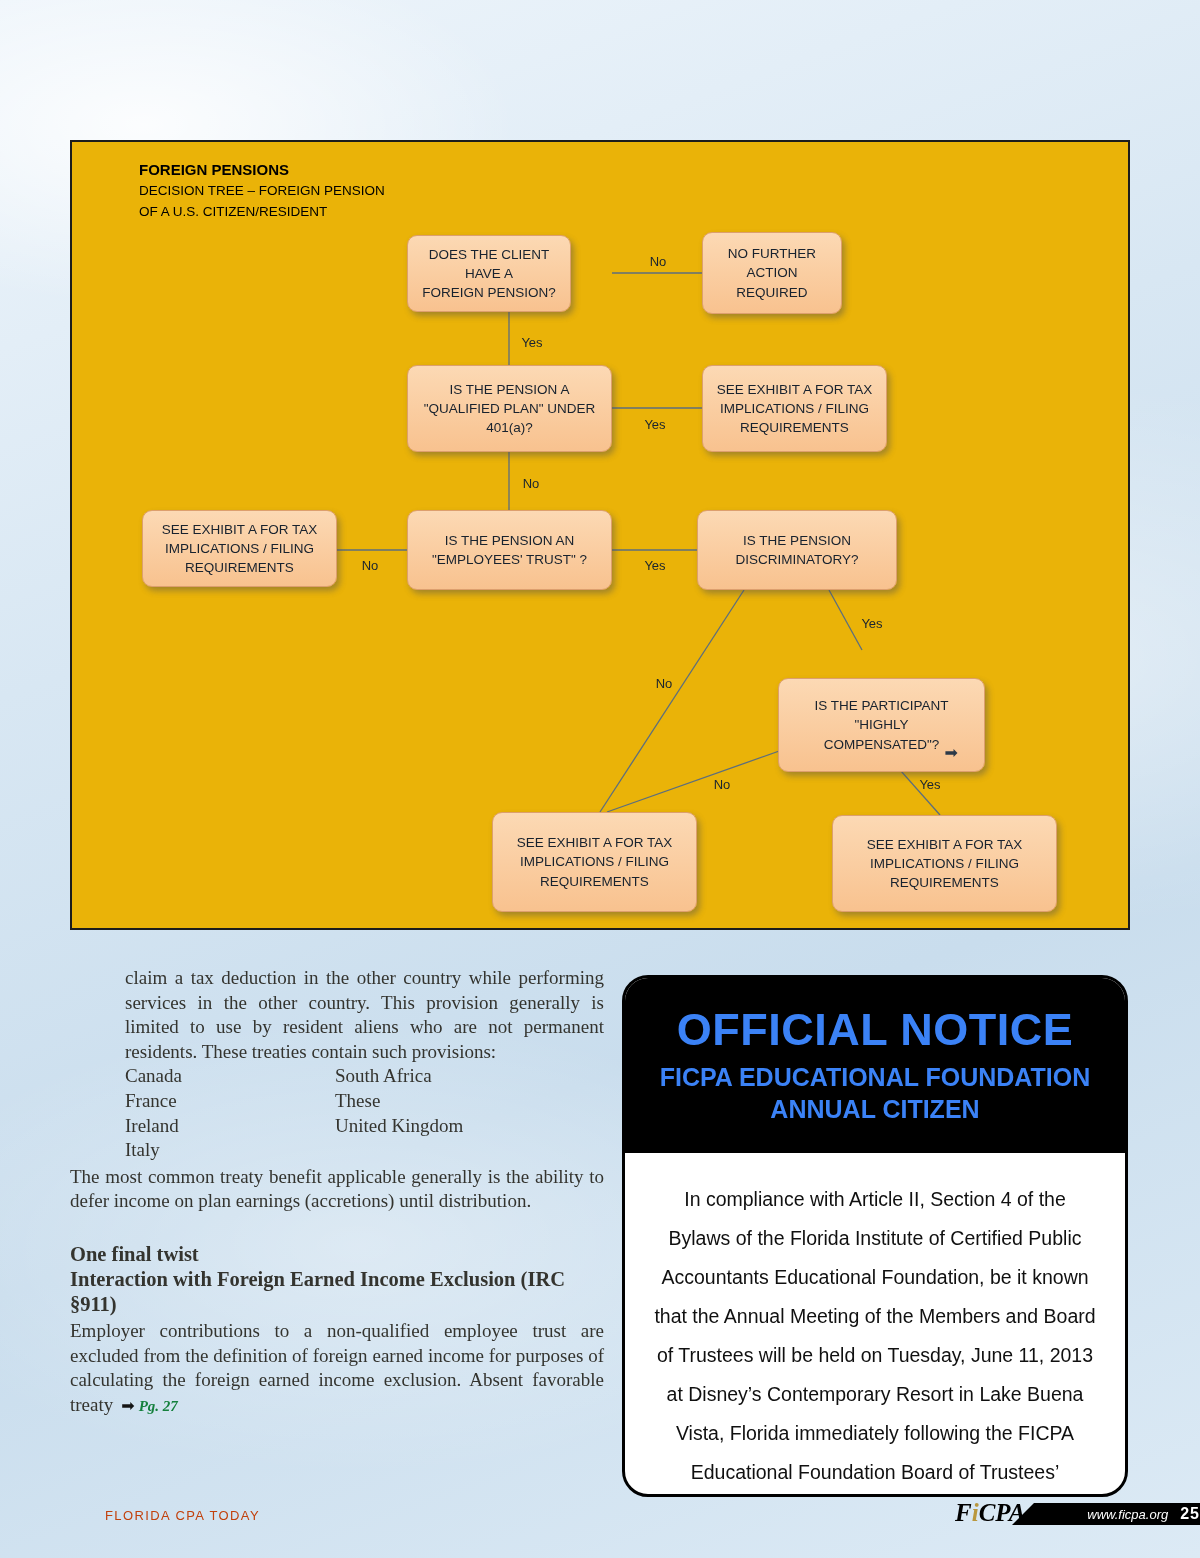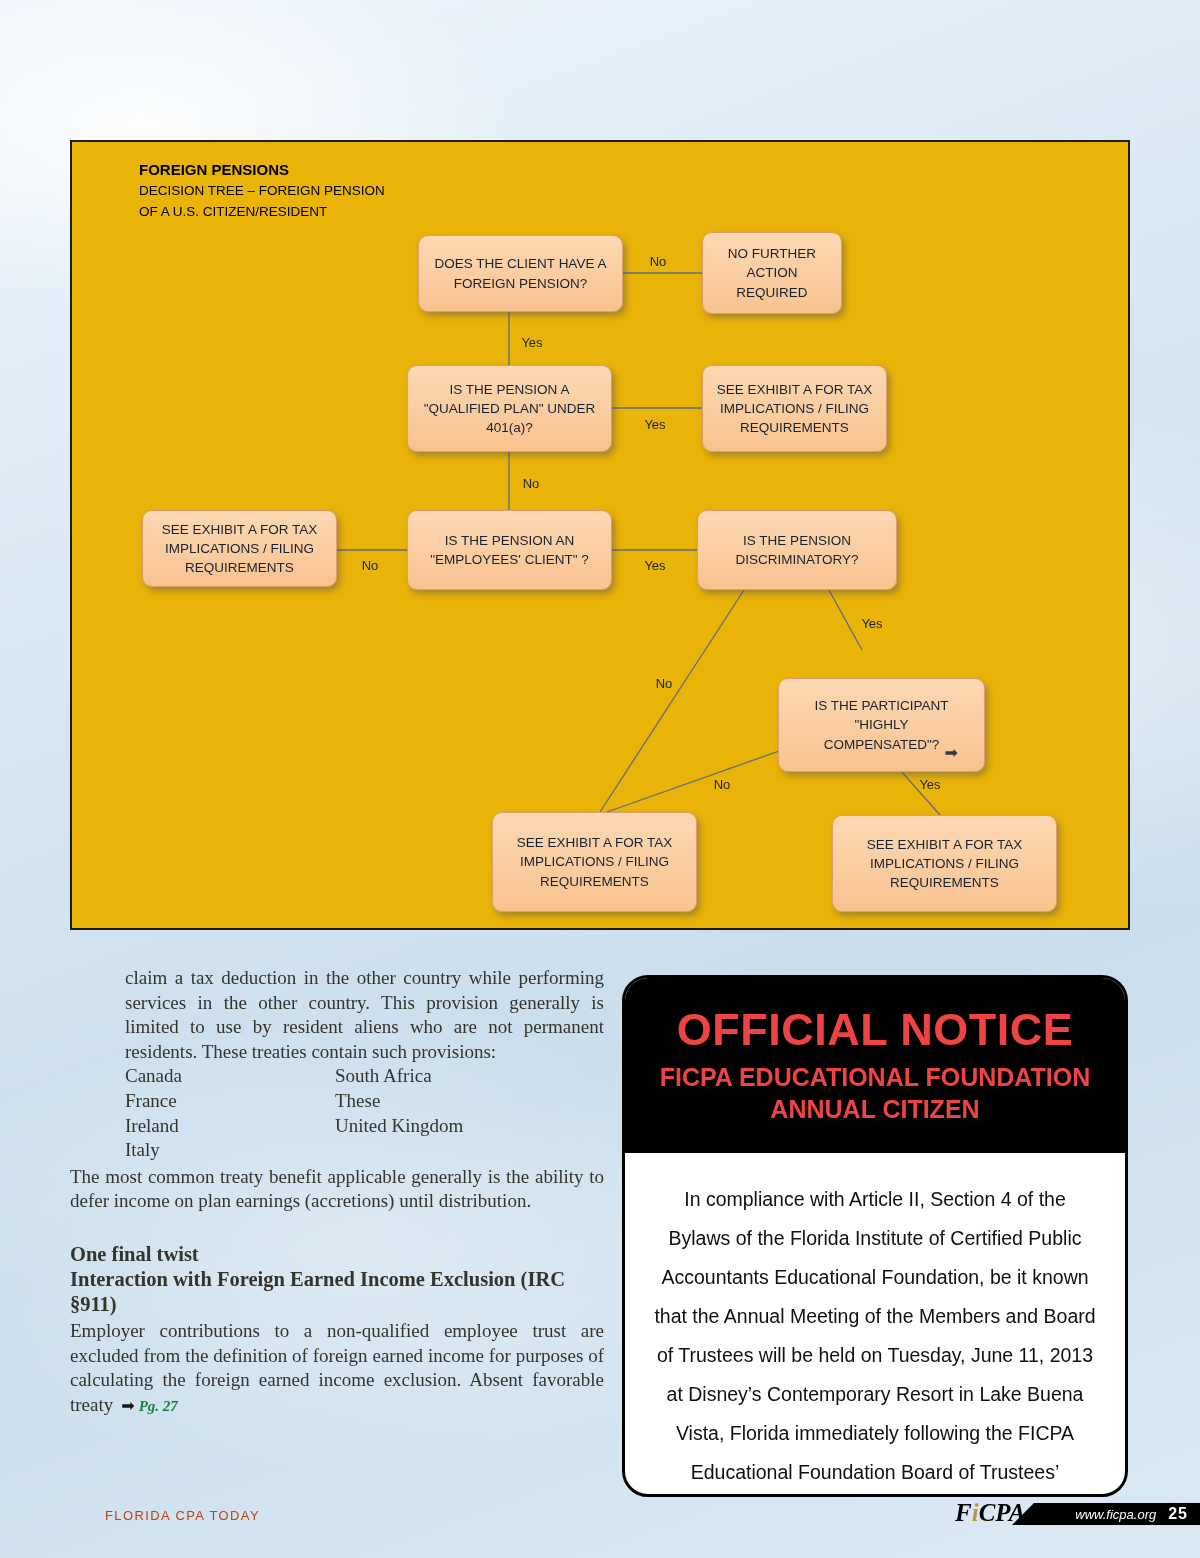--- a/index.html
+++ b/index.html
@@ -51,21 +51,21 @@
   .p2 { margin-top:2px; }
   .p3 { margin-top:2px; }
   .jump-arrow { font-family:"Liberation Sans",sans-serif; font-size:16px; color:#141414; padding:0 4px 0 8px; }
   .jump-ref { font-weight:bold; font-style:italic; font-size:15px; color:#15803d; }
 
   
   .notice {
     position:absolute; left:622px; top:975px; width:506px; height:522px;
     border-radius:26px; border:3px solid #000; background:#fff; overflow:hidden;
   }
-  .notice-header { background:#000; color:#ef4444; text-align:center; padding:26px 8px 20px; height:175px; }
+  .notice-header { background:#000; color:#3b82f6; text-align:center; padding:26px 8px 20px; height:175px; }
   .notice-title { font-size:45px; font-weight:bold; letter-spacing:.5px; }
   .notice-sub { font-size:25px; font-weight:bold; margin-top:7px; }
   .notice-sub2 { font-size:25px; font-weight:bold; margin-top:3px; }
   .notice-body {
     padding:27px 26px 0; font-size:19.5px; line-height:39px;
     text-align:center; color:#101010;
   }
 
   
   .footer-left {
@@ -75,21 +75,21 @@
   .logo {
     position:absolute; left:955px; top:1499px;
     font-family:"Liberation Serif",serif; font-weight:bold; font-style:italic;
     font-size:25px; color:#000;
   }
   .logo .gold { color:#b9973e; }
   .swoosh {
     position:absolute; left:1012px; top:1503px; width:188px; height:22px;
     background:#000; clip-path:polygon(22px 0, 100% 0, 100% 100%, 0 100%);
     display:flex; align-items:center; justify-content:flex-end;
-    gap:12px; padding-right:12px; color:#fff;
+    gap:12px; color:#fff;
   }
   .swoosh .url { font-style:italic; font-size:13px; }
   .swoosh .pg { font-weight:bold; font-size:16px; letter-spacing:1px; }
 </style>
 </head>
 <body>
 
 <div class="fc-panel">
   <div class="fc-title">
     <div class="t1">FOREIGN PENSIONS</div>
@@ -113,36 +113,36 @@
         <line x1="757" y1="448" x2="790" y2="508"></line>
         <text x="800" y="486">Yes</text>
         <line x1="672" y1="448" x2="528" y2="670"></line>
         <text x="592" y="546">No</text>
         <line x1="727" y1="602" x2="535" y2="670"></line>
         <text x="650" y="647">No</text>
         <line x1="805" y1="602" x2="868" y2="673"></line>
         <text x="858" y="647">Yes</text>
       </svg>
 
-  <div class="fc-node" style="left: 346px; top: 93px; width: 205px; height: 77px;">DOES THE CLIENT HAVE A
+  <div class="fc-node" style="left: 335px; top: 93px; width: 164px; height: 77px;">DOES THE CLIENT HAVE A
 FOREIGN PENSION?</div>
       <div class="fc-node" style="left: 630px; top: 90px; width: 140px; height: 82px;">NO FURTHER
 ACTION
 REQUIRED</div>
       <div class="fc-node" style="left: 335px; top: 223px; width: 205px; height: 87px;">IS THE PENSION A
 "QUALIFIED PLAN" UNDER
 401(a)?</div>
       <div class="fc-node" style="left: 630px; top: 223px; width: 185px; height: 87px;">SEE EXHIBIT A FOR TAX
 IMPLICATIONS / FILING
 REQUIREMENTS</div>
       <div class="fc-node" style="left: 70px; top: 368px; width: 195px; height: 77px;">SEE EXHIBIT A FOR TAX
 IMPLICATIONS / FILING
 REQUIREMENTS</div>
       <div class="fc-node" style="left: 335px; top: 368px; width: 205px; height: 80px;">IS THE PENSION AN
-"EMPLOYEES' CLIENT" ?</div>
+"EMPLOYEES' TRUST" ?</div>
       <div class="fc-node" style="left: 625px; top: 368px; width: 200px; height: 80px;">IS THE PENSION
 DISCRIMINATORY?</div>
       <div class="fc-node" style="left: 667px; top: 536px; width: 207px; height: 94px; margin-left: 39px;">IS THE PARTICIPANT
 "HIGHLY
 COMPENSATED"?<span class="fc-arrow">➡</span></div>
       <div class="fc-node" style="left: 420px; top: 670px; width: 205px; height: 100px;">SEE EXHIBIT A FOR TAX
 IMPLICATIONS / FILING
 REQUIREMENTS</div>
       <div class="fc-node" style="left: 760px; top: 673px; width: 225px; height: 97px;">SEE EXHIBIT A FOR TAX
 IMPLICATIONS / FILING

